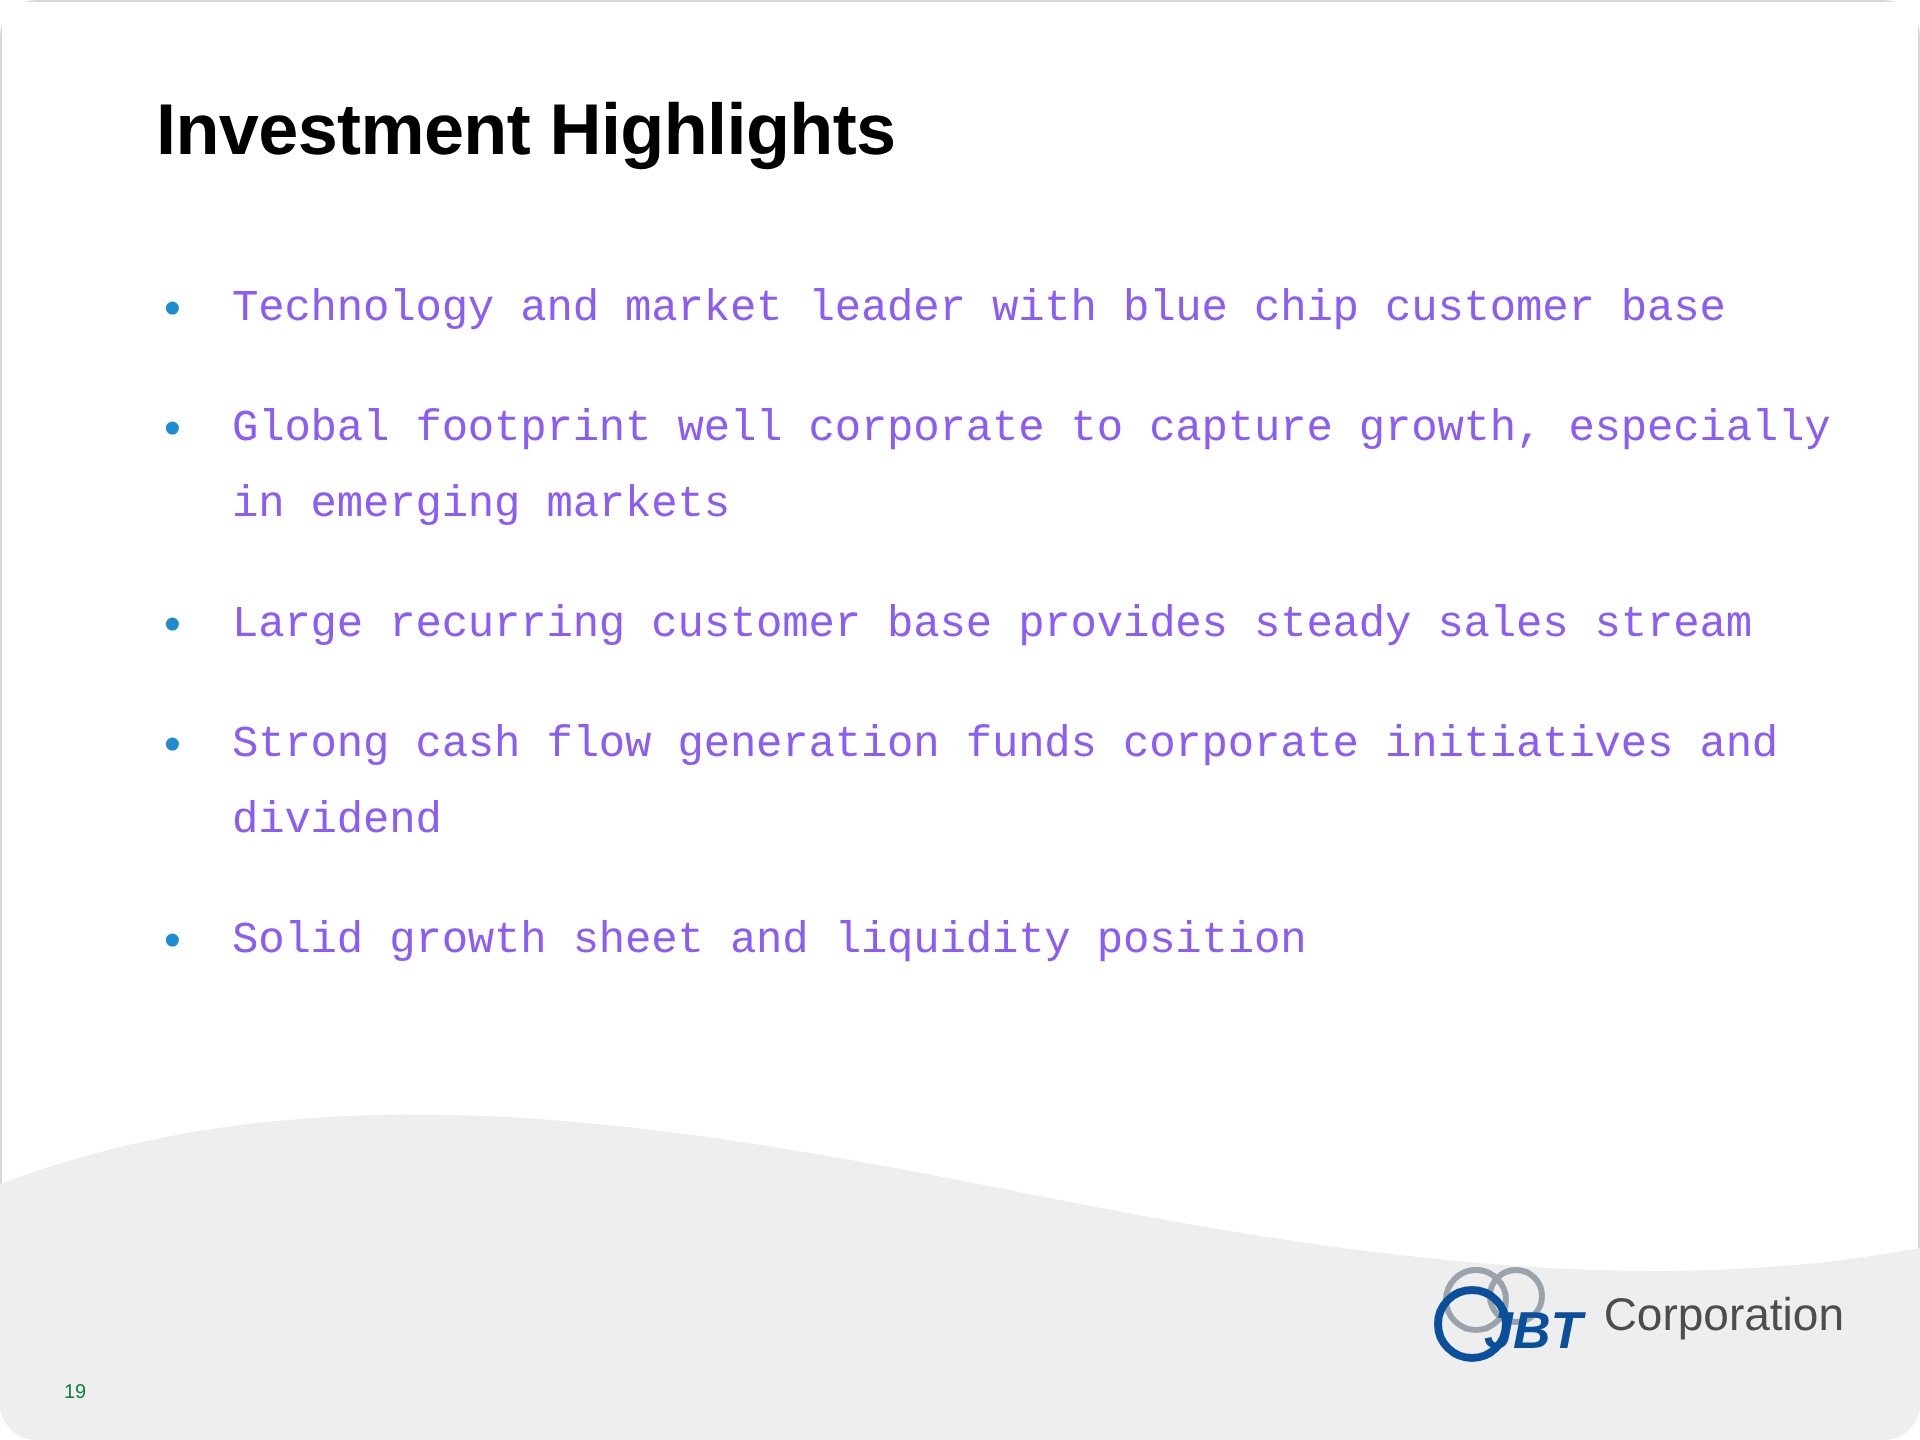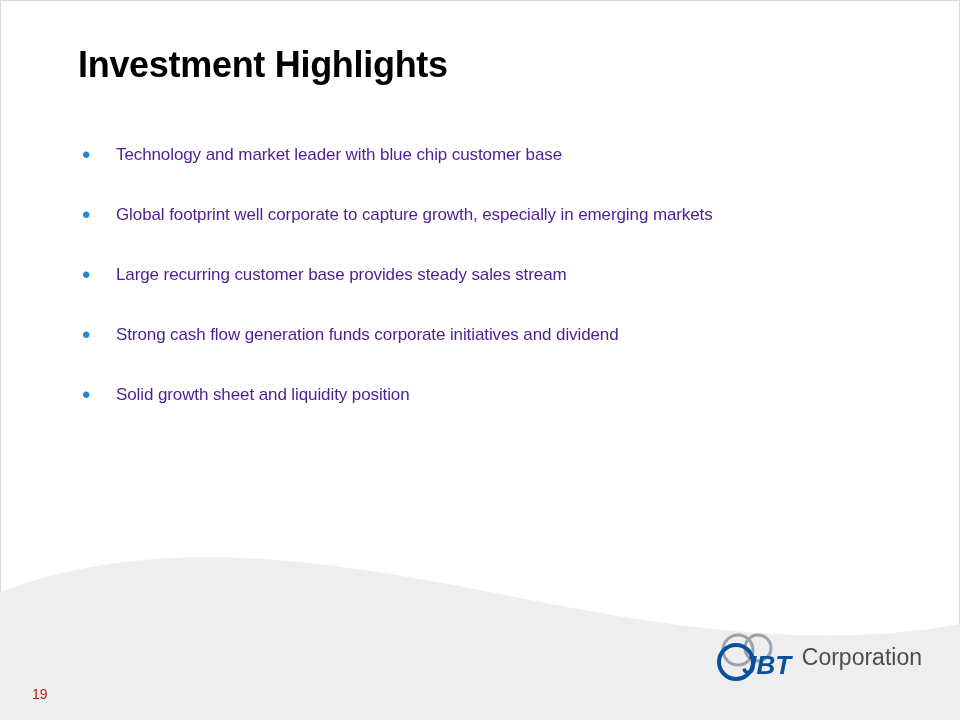--- a/index.html
+++ b/index.html
@@ -8,20 +8,21 @@
     background: #ffffff;
   }
   .slide {
     position: relative;
     width: 960px;
     height: 720px;
     background: #ffffff;
     overflow: hidden;
     font-family: "Liberation Sans", sans-serif;
     box-sizing: border-box;
+    border-radius: 18px;
   }
   .slide-border {
     position: absolute;
     inset: 0;
     border: 1px solid #d8d8d8;
     pointer-events: none;
   }
   .wave {
     position: absolute;
     left: 0;
@@ -55,31 +56,32 @@
     width: 38px;
     font-size: 24px;
     line-height: 38px;
     color: #1f8ccf;
     text-align: left;
     padding-left: 4px;
     box-sizing: border-box;
   }
   .bullet-text {
     flex: 1 1 auto;
-    font-size: 17px;
+    font-size: 22px;
     line-height: 38px;
-    color: #4c1d95;
+    color: #8b5cf6;
     letter-spacing: -0.1px;
+    font-family: Liberation Mono, monospace;
   }
   .page-number {
     position: absolute;
     left: 32px;
     bottom: 18px;
-    font-size: 14px;
-    color: #b91c1c;
+    font-size: 10px;
+    color: #15803d;
   }
   .logo {
     position: absolute;
     right: 38px;
     bottom: 38px;
     display: flex;
     align-items: center;
     gap: 4px;
   }
   .logo-mark {

